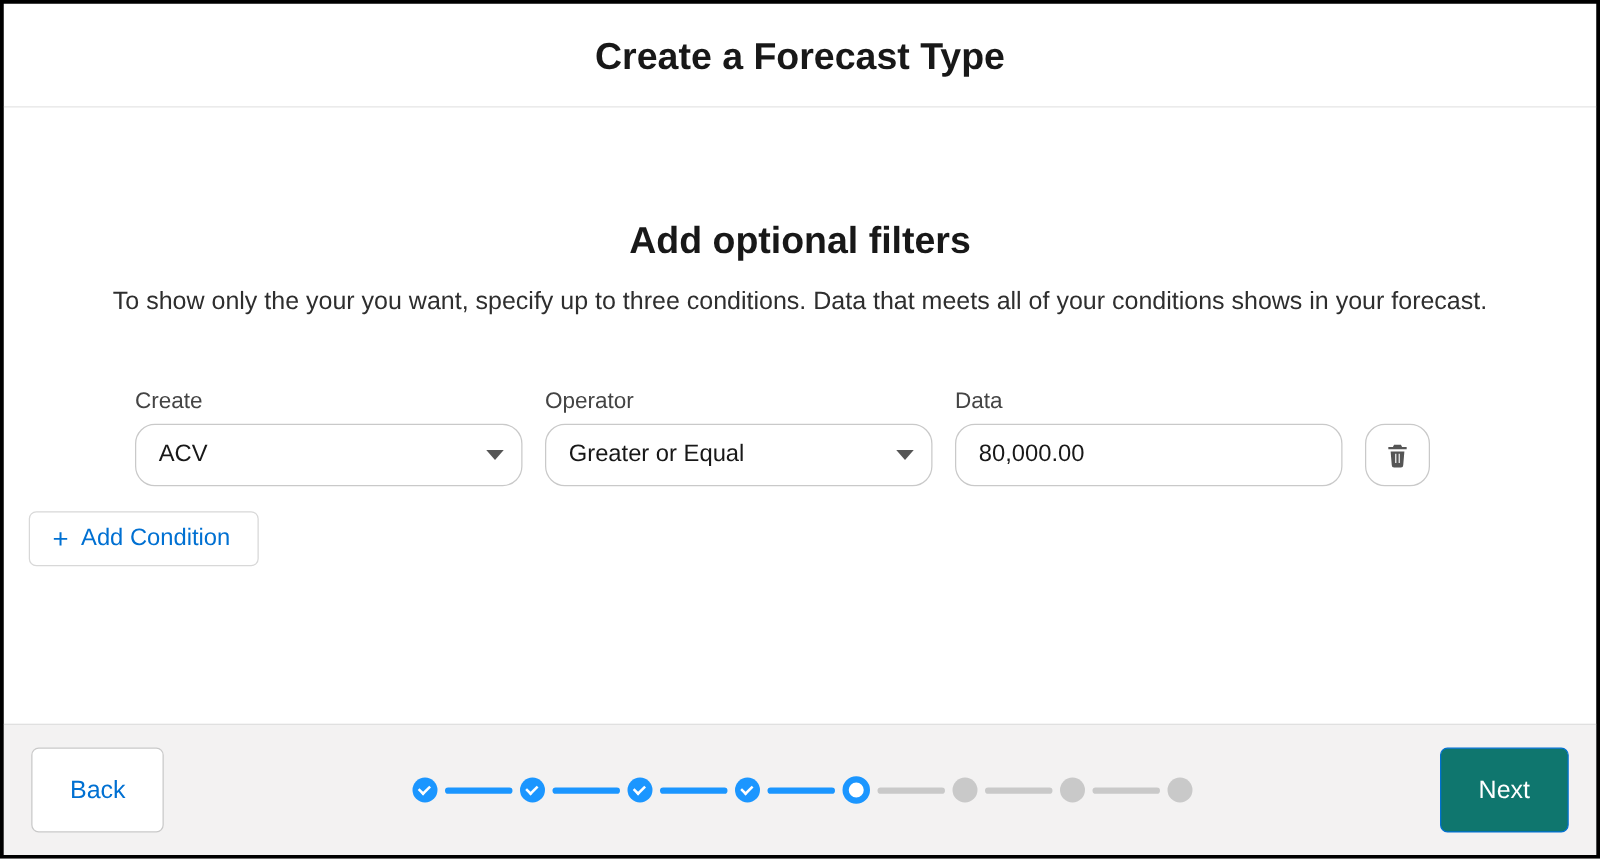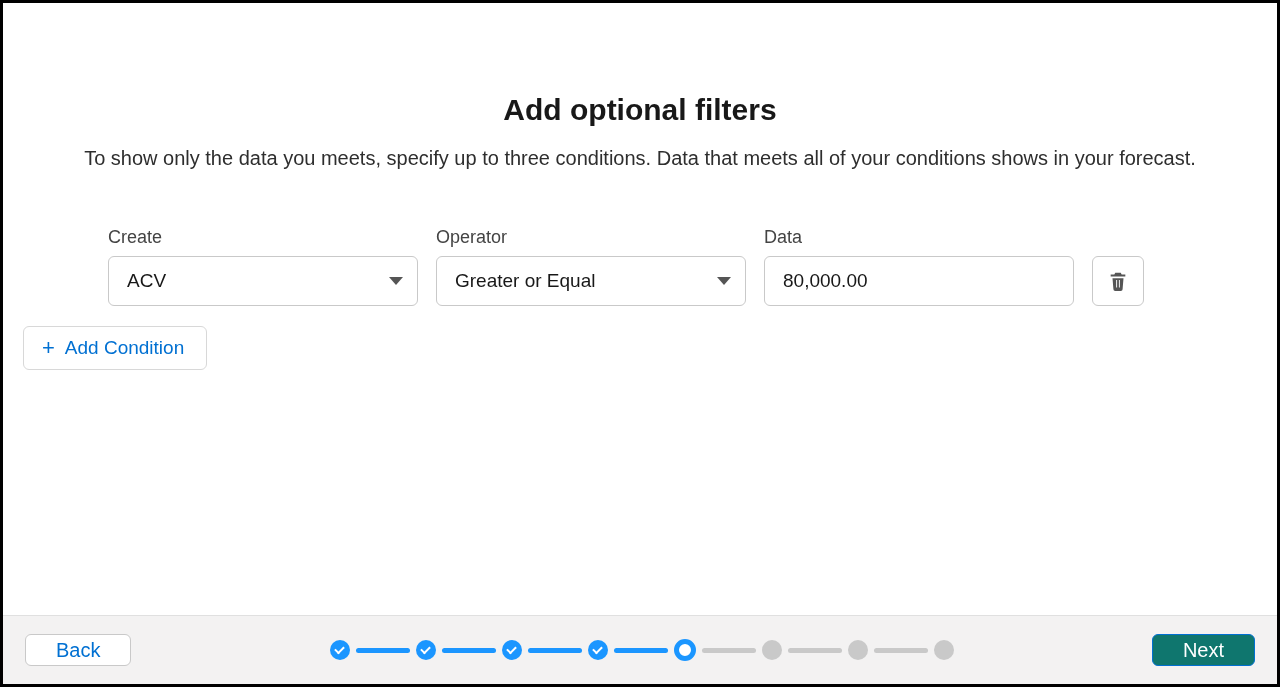--- a/index.html
+++ b/index.html
@@ -60,21 +60,21 @@
   .field-group.value { flex:0 0 310px; }
   .field-group.delete { flex:0 0 52px; }
   .label {
     font-size:18px;
     color:#444;
     margin-bottom:8px;
   }
   .dropdown, .text-input, .icon-btn {
     height:50px;
     border:1px solid #c9c9c9;
-    border-radius:6px;
+    border-radius:16px;
     background:#fff;
     font-size:19px;
     color:#181818;
   }
   .dropdown {
     display:flex;
     align-items:center;
     justify-content:space-between;
     padding:0 14px 0 18px;
     cursor:pointer;
@@ -112,21 +112,21 @@
   }
   .add-condition .plus { font-size:22px; font-weight:400; line-height:1; }
   .footer {
     background:#f3f2f2;
     border-top:1px solid #e0e0e0;
     padding:18px 22px;
     display:flex;
     align-items:center;
   }
   .btn {
-    height:32px;
+    height:68px;
     border-radius:6px;
     font-size:20px;
     border:1px solid transparent;
     cursor:pointer;
     padding:0 30px;
   }
   .btn-back {
     background:#fff;
     border-color:#c9c9c9;
     color:#0070d2;
@@ -175,25 +175,28 @@
     width:54px;height:5px;border-radius:3px;margin:0 6px;
   }
   .line.done { background:#1b96ff; }
   .line.future { background:#c9c9c9; }
 </style>
 </head>
 <body>
 
 <div class="frame">
 
+  <div class="header">
+    <h1>Create a Forecast Type</h1>
+  </div>
 
   <div class="content">
 
     <h2 class="section-title">Add optional filters</h2>
-    <p class="section-desc">To show only the data you meets, specify up to three conditions. Data that meets all of your conditions shows in your forecast.</p>
+    <p class="section-desc">To show only the your you want, specify up to three conditions. Data that meets all of your conditions shows in your forecast.</p>
 
     <div class="filters">
       <div class="filter-row">
 
         <div class="field-group field">
           <div class="label">Create</div>
           <div class="dropdown">
             <span>ACV</span>
             <span class="caret"></span>
           </div>

